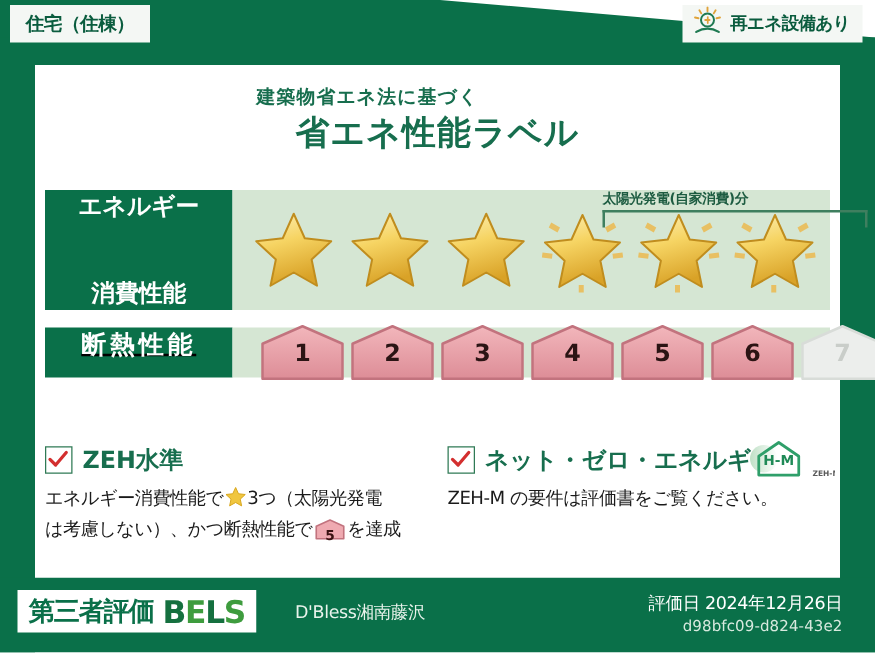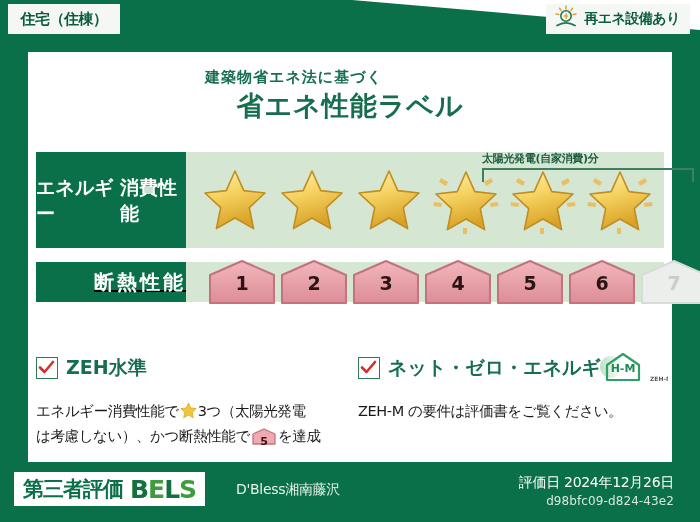--- a/index.html
+++ b/index.html
@@ -56,21 +56,21 @@
     letter-spacing:4px;line-height:90px;text-align:center;pointer-events:none;
     z-index:1;overflow:hidden;white-space:nowrap;
   }
 
   
   .row{position:absolute;left:36px;width:628px;display:flex;z-index:2;}
   .row-energy{top:152px;height:96px;}
   .row-insul{top:262px;height:40px;text-decoration:underline;}
   .row-head{
     width:150px;background:#0a7049;color:#ffffff;
-    display:flex;align-items:center;justify-content:flex-end;
+    display:flex;flex-direction:column;align-items:center;justify-content:space-between;
     font-weight:bold;flex:none;
   }
   .row-energy .row-head{font-size:19px;line-height:26px;letter-spacing:0px;}
   .row-insul .row-head{font-size:20px;letter-spacing:3px;}
   .row-body{flex:1;background:#d5e6d3;position:relative;}
 
   
   .stars{position:absolute;left:0;top:0;width:100%;height:100%;
     display:flex;align-items:center;padding-left:10px;box-sizing:border-box;}
   .star-cell{width:77px;height:96px;position:relative;flex:none;}
@@ -102,21 +102,21 @@
   .cb-left{left:36px;top:355px;width:300px;}
   .cb-right{left:358px;top:355px;width:300px;}
   .cb-head{display:flex;align-items:center;gap:8px;}
   .cb-box{
     width:20px;height:20px;border:1.6px solid #2f7a55;background:#fff;
     position:relative;flex:none;
   }
   .cb-box svg{position:absolute;left:1px;top:1px;}
   .cb-title{font-size:19px;font-weight:bold;color:#176e4e;letter-spacing:0px;}
   .cb-desc{
-    margin-top:19px;font-size:14.5px;color:#1a1a1a;line-height:22px;letter-spacing:-0.4px;
+    margin-top:7px;font-size:14.5px;color:#1a1a1a;line-height:22px;letter-spacing:-0.4px;
   }
   .inline-star{display:inline-block;vertical-align:-3px;margin:0 1px;}
   .inline-house{display:inline-block;vertical-align:-4px;position:relative;width:24px;height:17px;margin:0 2px;}
   .inline-house svg{position:absolute;left:0;top:0;}
   .inline-house .n{position:absolute;left:0;top:3px;width:24px;text-align:center;font-size:11px;font-weight:bold;color:#3a1212;}
 
   .zehm-logo{position:absolute;left:240px;top:-4px;width:70px;height:34px;}
 
   
   .footer{position:absolute;left:0;bottom:0;width:700px;height:60px;z-index:5;border-radius:26px;}

